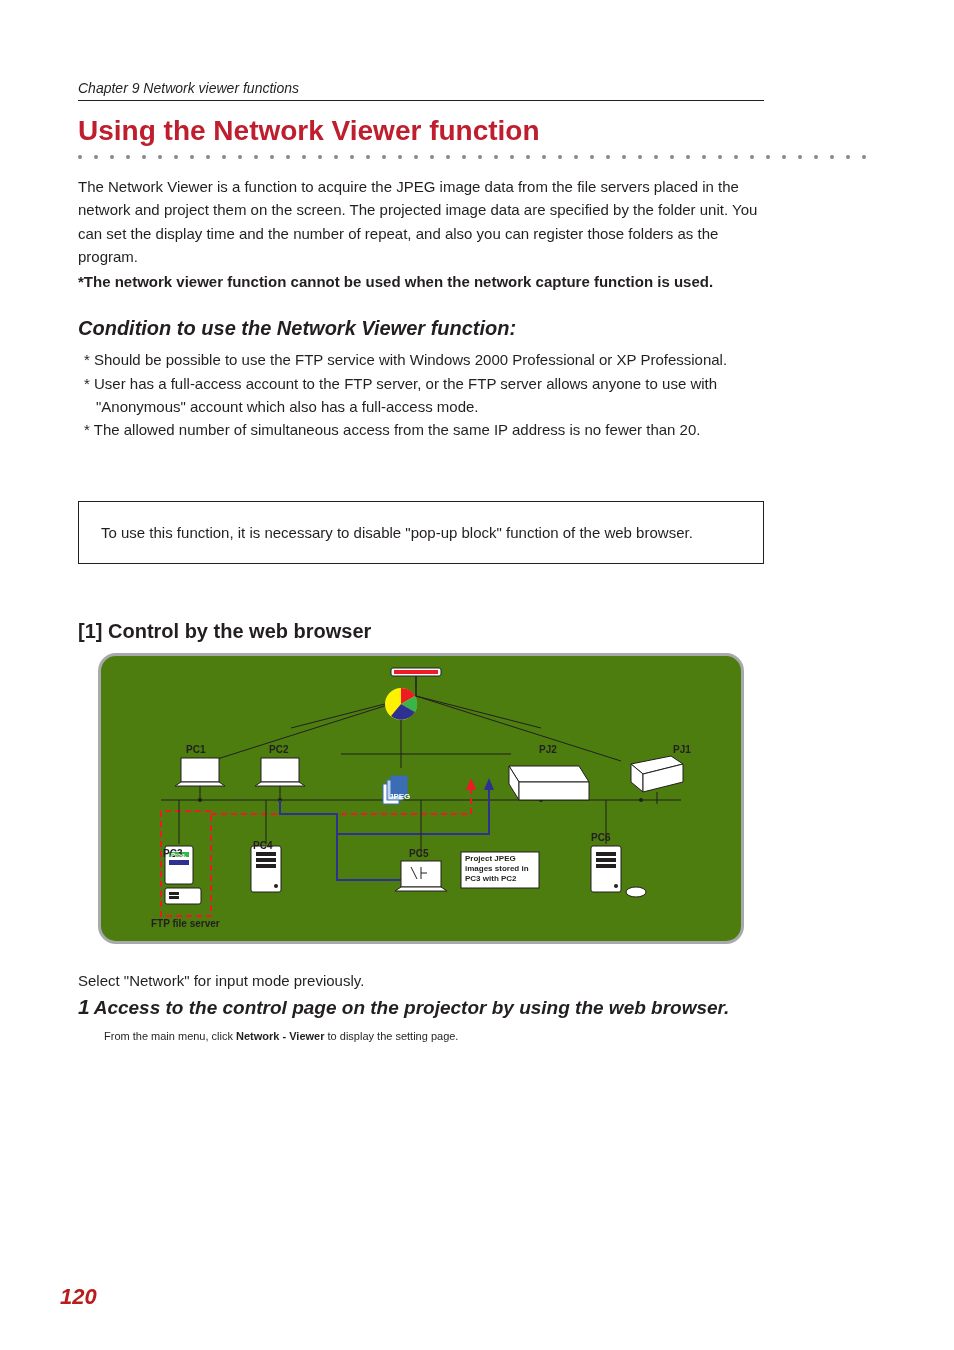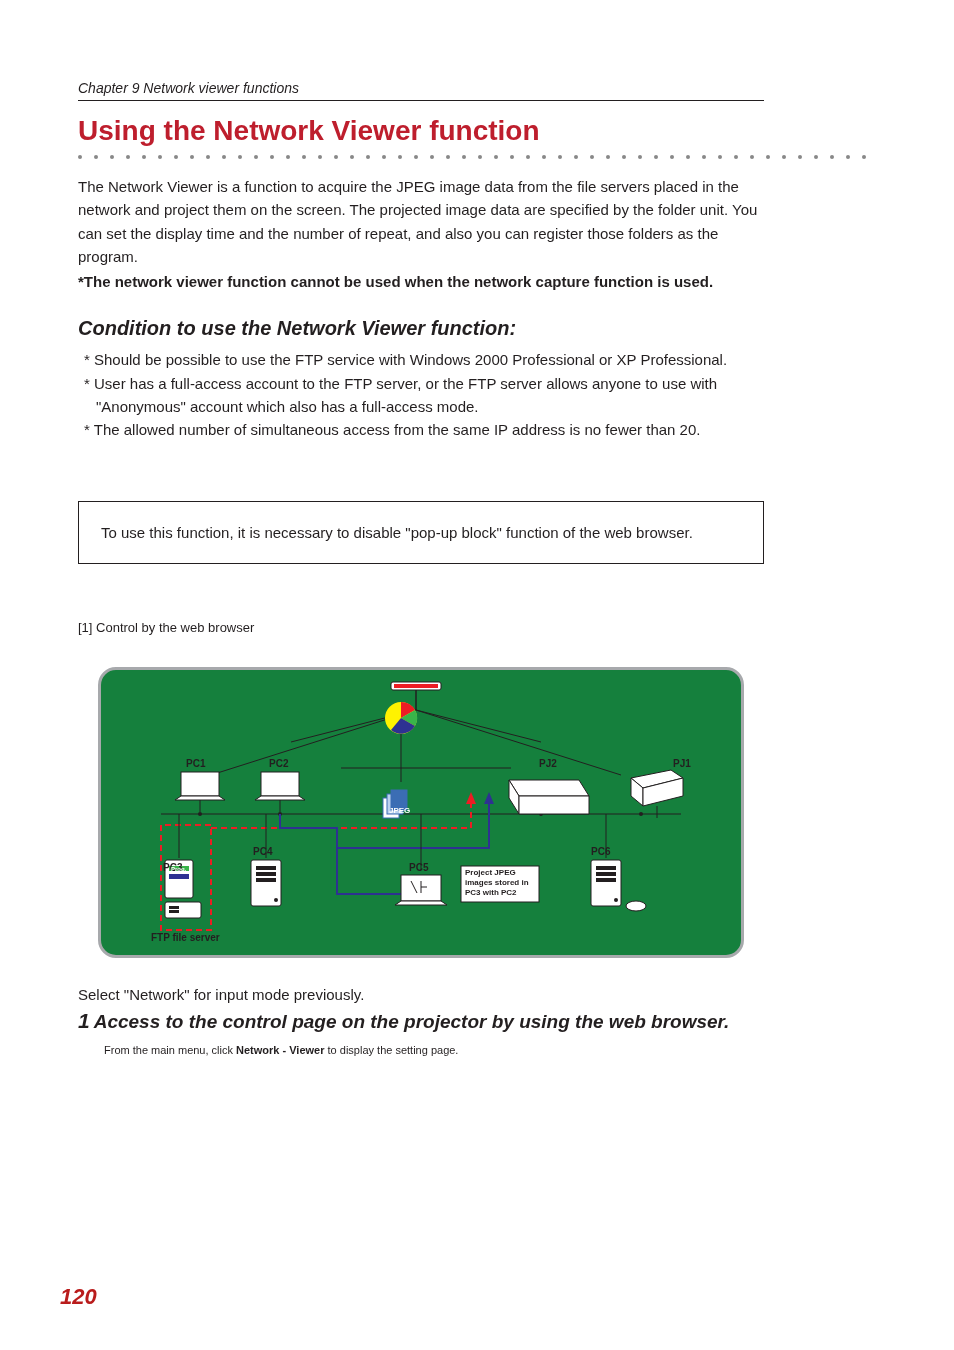--- a/index.html
+++ b/index.html
@@ -64,36 +64,36 @@
     padding-left: 18px;
     text-indent: -12px;
   }
   .note-box {
     border: 1px solid #231f20;
     padding: 22px 22px;
     margin: 60px 0 56px 0;
     font-size: 15px;
   }
   .section-heading {
-    font-weight: 400;
-    font-size: 13px;
-    margin: 0 0 32px 0;
+    font-weight: 700;
+    font-size: 20px;
+    margin: 0 0 10px 0;
   }
   .diagram-wrap {
     display: flex;
     justify-content: center;
     margin-bottom: 28px;
   }
   .diagram {
     width: 640px;
     height: 285px;
     border: 3px solid #a7a9ac;
     border-radius: 18px;
     position: relative;
-    background: #15803d;
+    background: #4d7c0f;
   }
   .label { position:absolute; font-size:10px; font-weight:700; }
   .tiny { font-size:8px; font-weight:700; }
   .svg-layer { position:absolute; inset:0; }
   .after-diagram { font-size:15px; margin-bottom:6px; }
   .step {
     font-style: italic;
     font-weight: 700;
     font-size: 19px;
     margin: 4px 0 2px 0;
@@ -289,21 +289,21 @@
         <line x1="320" y1="144" x2="320" y2="200" stroke="#231f20"></line>
         <line x1="505" y1="144" x2="505" y2="188" stroke="#231f20"></line>
       </svg>
 
       <div class="label" style="left:85px; top:88px;">PC1</div>
       <div class="label" style="left:168px; top:88px;">PC2</div>
       <div class="label" style="left:438px; top:88px;">PJ2</div>
       <div class="label" style="left:552px; top:88px;margin-left:20px;">PJ1</div>
 
       <div class="label" style="left:62px; top:176px;margin-top:16px;">PC3</div>
-      <div class="label" style="left:152px; top:176px;">PC4</div>
+      <div class="label" style="left:152px; top:184px;">PC4</div>
       <div class="label" style="left:308px; top:192px;">PC5</div>
       <div class="label" style="left:490px; top:176px;">PC6</div>
 
       <div class="label" style="left:50px; top:262px;">FTP file server</div>
 
       <div class="tiny" style="position:absolute; left:364px; top:198px;">Project JPEG</div>
       <div class="tiny" style="position:absolute; left:364px; top:208px;">images stored in</div>
       <div class="tiny" style="position:absolute; left:364px; top:218px;">PC3 with PC2</div>
 
       <div class="tiny" style="position:absolute; left:288px; top:136px; color:#fff;">JPEG</div>

